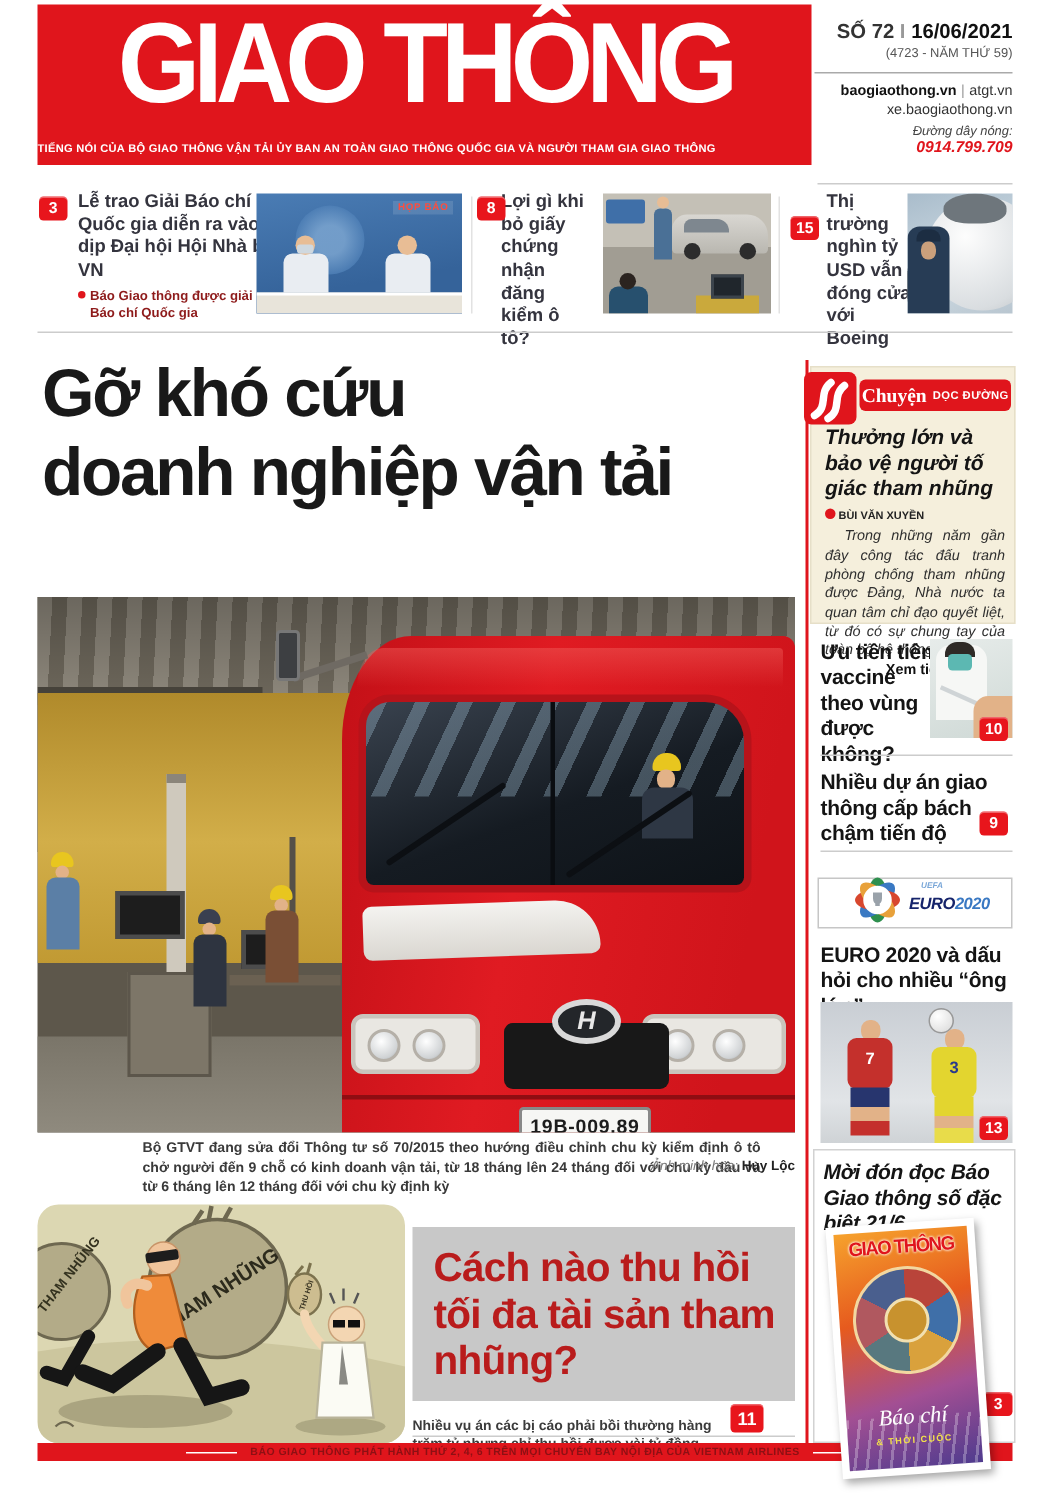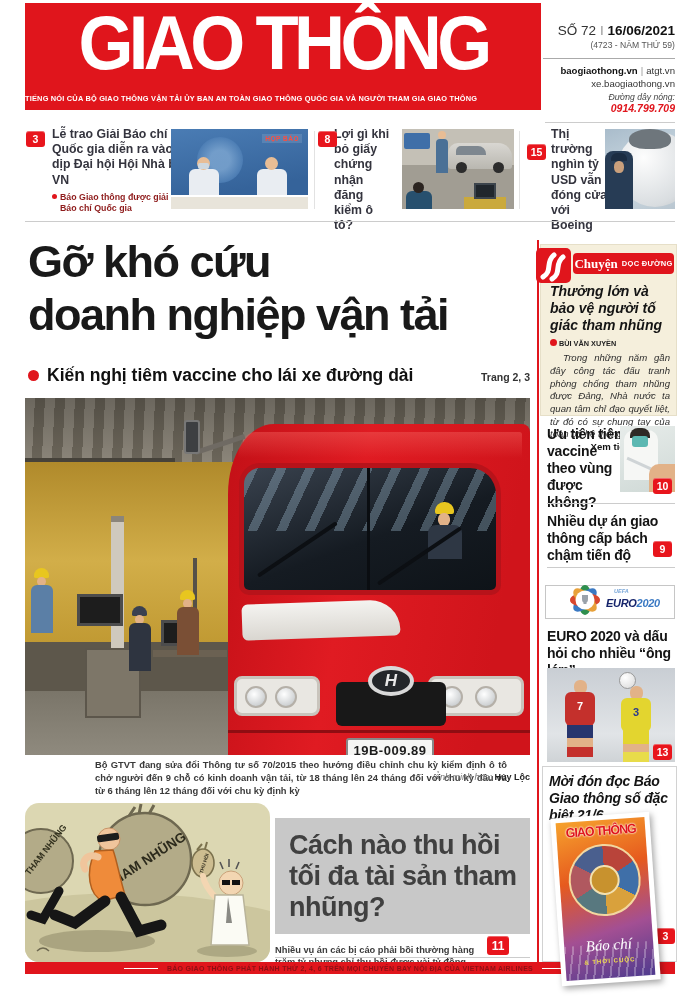--- a/index.html
+++ b/index.html
@@ -17,21 +17,21 @@
     position:absolute; top:-4px; left:0; width:100%; text-align:center;
     font-size:76px; font-weight:900; color:#fff; letter-spacing:-5px;
     transform:scaleX(.93); white-space:nowrap;
   }
   .tagline {
     position:absolute; bottom:7px; left:0; width:100%; 
     font-size:7.4px; font-weight:bold; color:#fff; letter-spacing:.2px;
   }
   .infocol { left:543px; top:10px; width:132px; text-align:right; }
   .weekday { font-size:21px; font-weight:bold; font-style:italic; color:#e0151c; }
-  .issueline { margin-top:13px; font-size:13.5px; color:#333; }
+  .issueline { margin-top:3px; font-size:13.5px; color:#333;font-weight:bold; }
   .issueline b { color:#111; }
   .issuenote { margin-top:2px; font-size:8.6px; color:#555; }
   .inforule { margin:8px 0 6px; border-top:1px solid #aaa; }
   .sites { font-size:9.6px; color:#333; }
   .sites b { color:#111; }
   .sites .sep { color:#999; padding:0 3px; }
   .site2 { margin-top:2px; font-size:9.6px; color:#333; }
   .hotline { margin-top:3px; font-size:8.6px; font-style:italic; color:#444; }
   .hotline b { font-size:10.5px; color:#e0151c; }
   .rule { border-top:1px solid #ccc; }
@@ -144,21 +144,21 @@
   .caption { left:95px; top:758px; width:412px; font-size:9.4px; font-weight:bold; color:#3a3a3a;
     line-height:1.4; text-align:justify; }
   .credit { position:absolute; right:-23px; top:13px; font-size:9px; color:#777; font-weight:normal; font-style:italic; }
   .credit b { color:#222; font-style:normal; }
 
   
   .cartoon { left:25px; top:803px; width:245px; height:159px; border-radius:14px; background:#dcd7b2; overflow:hidden; }
 
   
   .graybox { left:275px; top:818px; width:255px; height:116px; background:#c8c8c8; }
-  .graybox .hl { padding:12px 12px 0 14px; font-size:27px; font-weight:800; color:#404040; line-height:1.14; letter-spacing:-.5px; }
+  .graybox .hl { padding:12px 12px 0 14px; font-size:27px; font-weight:800; color:#b91c1c; line-height:1.14; letter-spacing:-.5px; }
   .cor-sub { left:275px; top:944px; width:205px; font-size:9.3px; font-weight:bold; color:#3b3b3b; line-height:1.3; }
   .cor-badge { left:487px; top:936px; width:22px; height:19px; font-size:12px; }
   .cor-rule { left:275px; top:957px; width:255px; }
 
   
   .redline { left:537px; top:240px; width:2px; height:722px; background:#e0151c; }
 
   .roadside { left:540px; top:244px; width:137px; height:172px; background:#f5efdc; border:1px solid #e6dfc8; }
   .s-logo { position:absolute; left:-5px; top:3px; width:35px; height:35px; background:#e0151c; border-radius:5px; }
   .rs-pill { position:absolute; left:32px; top:8px; width:101px; height:21px; background:#e0151c; border-radius:4px;
@@ -312,25 +312,20 @@
           </div>
       </div>
     </div>
   </div>
   <div class="abs rule" style="left:25px; top:221px; width:650px;"></div>
 
   <div class="abs headline">
     <div>Gỡ khó cứu</div>
     <div>doanh nghiệp vận tải</div>
   </div>
-  <div class="abs subhead">
-    <span class="dot"></span>
-    <span class="txt">Kiến nghị tiêm vaccine cho lái xe đường dài</span>
-    <span class="pageref">Trang 2, 3</span>
-  </div>
 
   <div class="abs photo">
     <div class="ph-ceiling"></div>
     <div class="ph-darkwall"></div>
     <div class="ph-wall"></div>
     <div class="ph-floor"></div>
     <div class="ph-sign"></div>
     <div class="ph-pillar"></div>
     <div class="ph-rack"></div>
     <div class="ph-mon" style="left:52px; top:196px; width:46px; height:32px;"></div>

